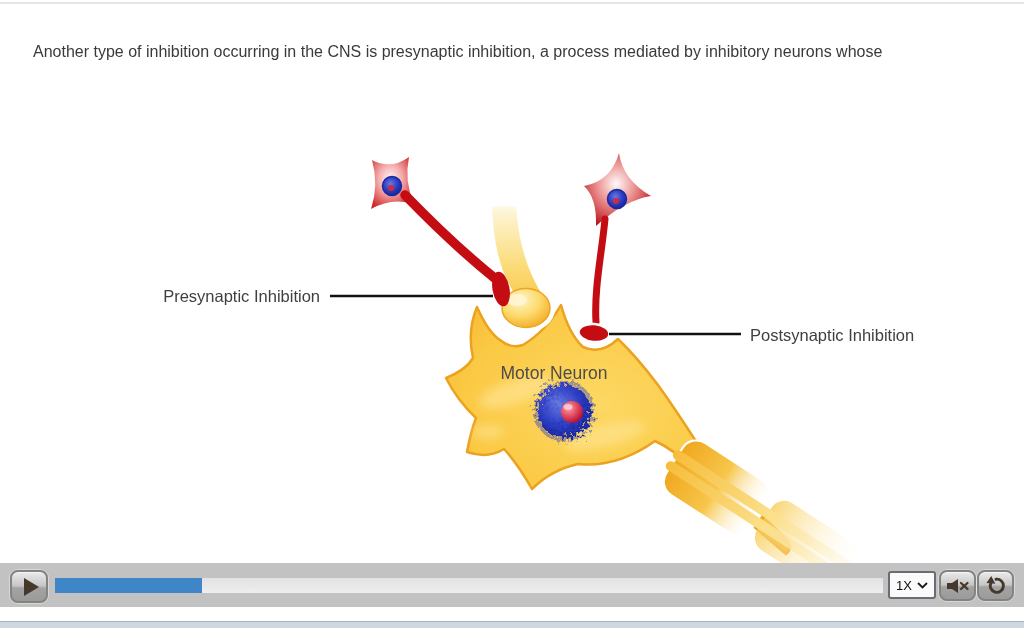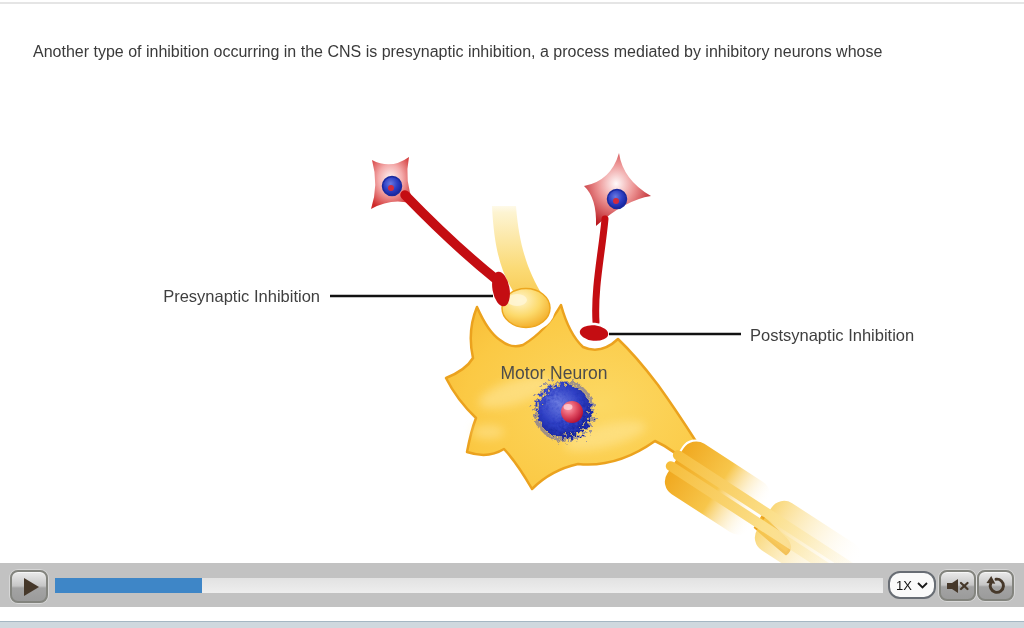--- a/index.html
+++ b/index.html
@@ -28,21 +28,21 @@
   .play-tri { width:0; height:0; margin-left:4px;
               border-left:15px solid #46382a;
               border-top:9px solid transparent;
               border-bottom:9px solid transparent; }
 
   .progress-track { position:absolute; left:55px; top:15px; width:828px; height:15px;
                     background:linear-gradient(#e2e2e2,#eeeeee); cursor:pointer; }
   .progress-fill { height:100%; background:#3e86c7; }
 
   .speed-select { position:absolute; left:888px; top:8px; width:48px; height:28px;
-                  background:#fafafa; border:2px solid #686d74; border-radius:12px;
+                  background:#fafafa; border:2px solid #686d74; border-radius:3px;
                   display:flex; align-items:center; justify-content:center; gap:5px;
                   font-size:13px; color:#101010; cursor:pointer; }
 
   .bottom-strip { position:absolute; left:0; top:621px; width:1024px; height:7px;
                   background:#cfd8de; border-top:1px solid #a5b6c2; }
 
   svg text { font-family:"Liberation Sans", sans-serif; }
 </style>
 </head>
 <body>

